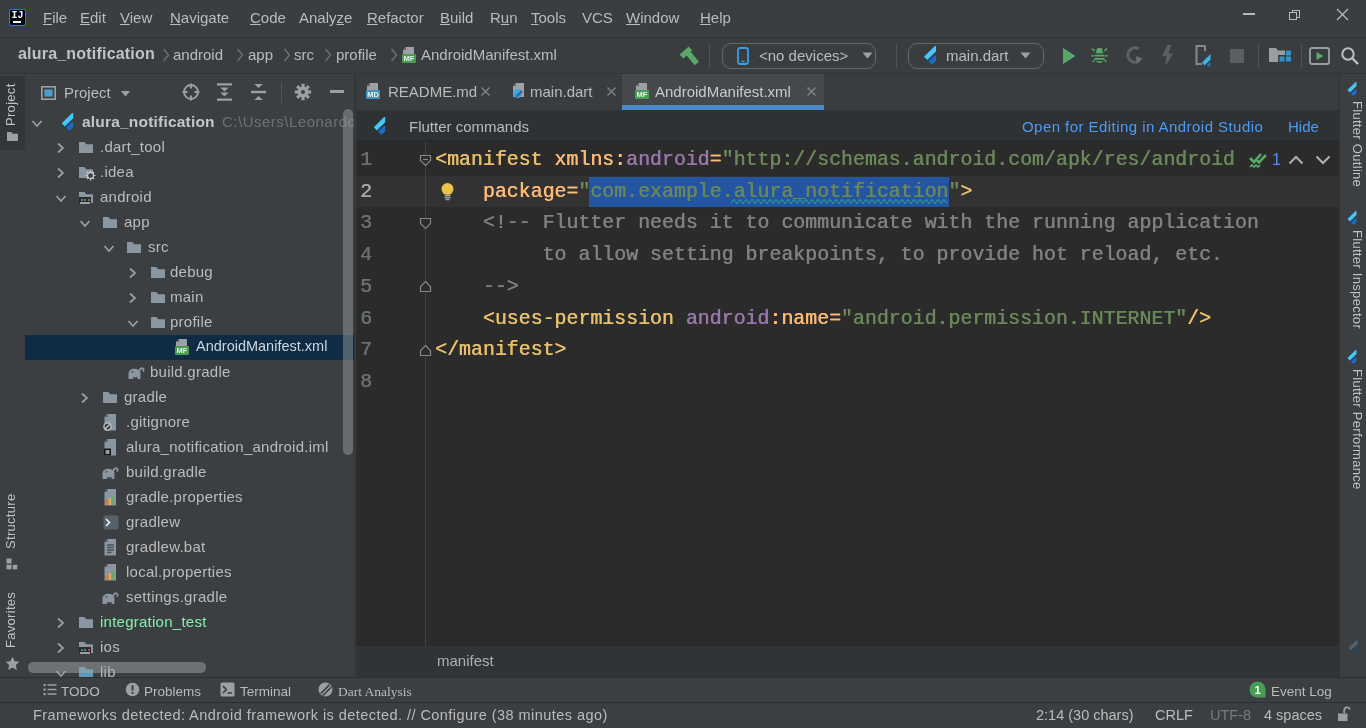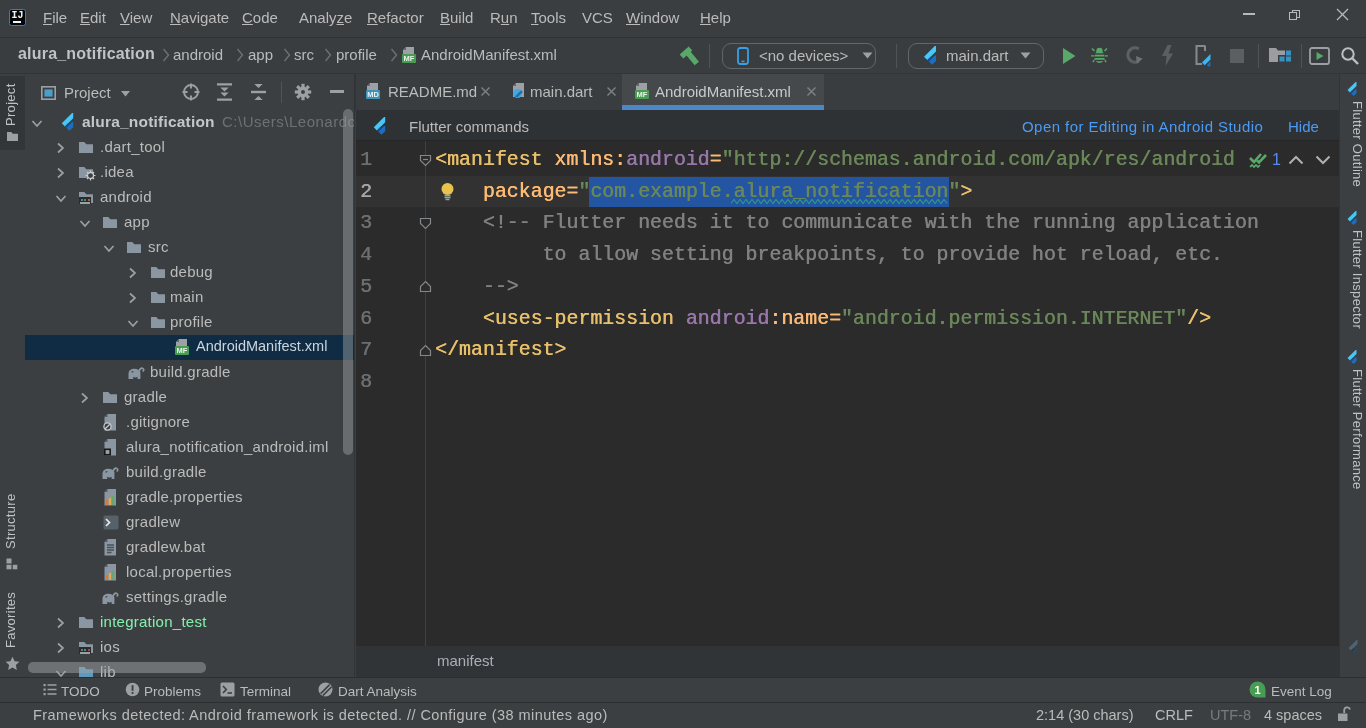--- a/index.html
+++ b/index.html
@@ -23,21 +23,21 @@
   <div class="abs" id="titlebar" style="left:0;top:0;width:1366px;height:37px;background:#3B3E41;"></div>
   <div class="abs" style="left:9px;top:9px;width:17px;height:17px;background:#050607;border:1.5px solid #1C7EFA;border-radius:2.5px;">
      <div style="color:#f2f4f6;font-family:'Liberation Mono',monospace;font-size:10px;font-weight:bold;text-align:center;line-height:11px;">IJ</div>
      <div style="position:absolute;left:3px;bottom:2px;width:8px;height:1.8px;background:#f2f4f6;"></div>
   </div>
   <div id="menus" style="position:absolute;top:9px;left:0;height:20px;font-size:15px;color:#bbbbbb;">
     <span class="abs" style="left:43px;"><u>F</u>ile</span>
     <span class="abs" style="left:80px;"><u>E</u>dit</span>
     <span class="abs" style="left:120px;"><u>V</u>iew</span>
     <span class="abs" style="left:170px;"><u>N</u>avigate</span>
-    <span class="abs" style="left:242px;"><u>C</u>ode</span>
+    <span class="abs" style="left:250px;"><u>C</u>ode</span>
     <span class="abs" style="left:299px;">Analy<u>z</u>e</span>
     <span class="abs" style="left:367px;"><u>R</u>efactor</span>
     <span class="abs" style="left:440px;"><u>B</u>uild</span>
     <span class="abs" style="left:490px;">R<u>u</u>n</span>
     <span class="abs" style="left:531px;"><u>T</u>ools</span>
     <span class="abs" style="left:582px;">VCS</span>
     <span class="abs" style="left:626px;"><u>W</u>indow</span>
     <span class="abs" style="left:700px;"><u>H</u>elp</span>
   </div>
 
@@ -557,21 +557,21 @@
     <svg class="abs" style="left:220px;top:682px;" width="15" height="15" viewBox="0 0 15 15">
         <rect x="0.5" y="0.5" width="14" height="14" rx="1.5" fill="#9da0a2"></rect>
         <path d="M3 4 L6.3 7.5 L3 11" stroke="#3c3f41" stroke-width="1.6" fill="none"></path>
         <path d="M7.5 11 L12 11" stroke="#3c3f41" stroke-width="1.6"></path>
       </svg>
     <div class="abs" style="left:240px;top:684px;">Terminal</div>
     <svg class="abs" style="left:318px;top:682px;" width="15" height="15" viewBox="0 0 15 15">
         <circle cx="7.5" cy="7.5" r="7" fill="#9da0a2"></circle>
         <path d="M2.6 11.6 L11.6 2.6 M4.8 13.6 L13.6 4.8" stroke="#3c3f41" stroke-width="1.5"></path>
       </svg>
-    <div class="abs" style="left:338px;top:684px;">Dart Analysis</div>
+    <div class="abs" style="left:338px;top:684px;font-family:Liberation Serif, serif;">Dart Analysis</div>
     <svg class="abs" style="left:1249px;top:681px;" width="17" height="17" viewBox="0 0 17 17">
         <path d="M8.5 0.5 A8 8 0 0 0 8.5 16.5 L16.5 16.5 L16.5 8.5 A8 8 0 0 0 8.5 0.5 Z" fill="#499C54"></path>
         <text x="8.5" y="12.5" font-size="11" font-weight="bold" fill="#ffffff" text-anchor="middle" font-family="Liberation Sans">1</text>
       </svg>
     <div class="abs" style="left:1271px;top:684px;">Event Log</div>
   </div>
   <div class="abs" id="statusbar" style="left:0;top:702px;width:1366px;height:26px;background:#3C3F41;border-top:1px solid #2c2f31;"></div>
   <div id="statuscontent" style="position:absolute;left:0;top:0;font-size:14.5px;color:#bbbbbb;">
     <div class="abs" style="left:33px;top:707px;letter-spacing:0.45px;">Frameworks detected: Android framework is detected. // Configure (38 minutes ago)</div>
     <div class="abs" style="left:1036px;top:707px;">2:14 (30 chars)</div>

